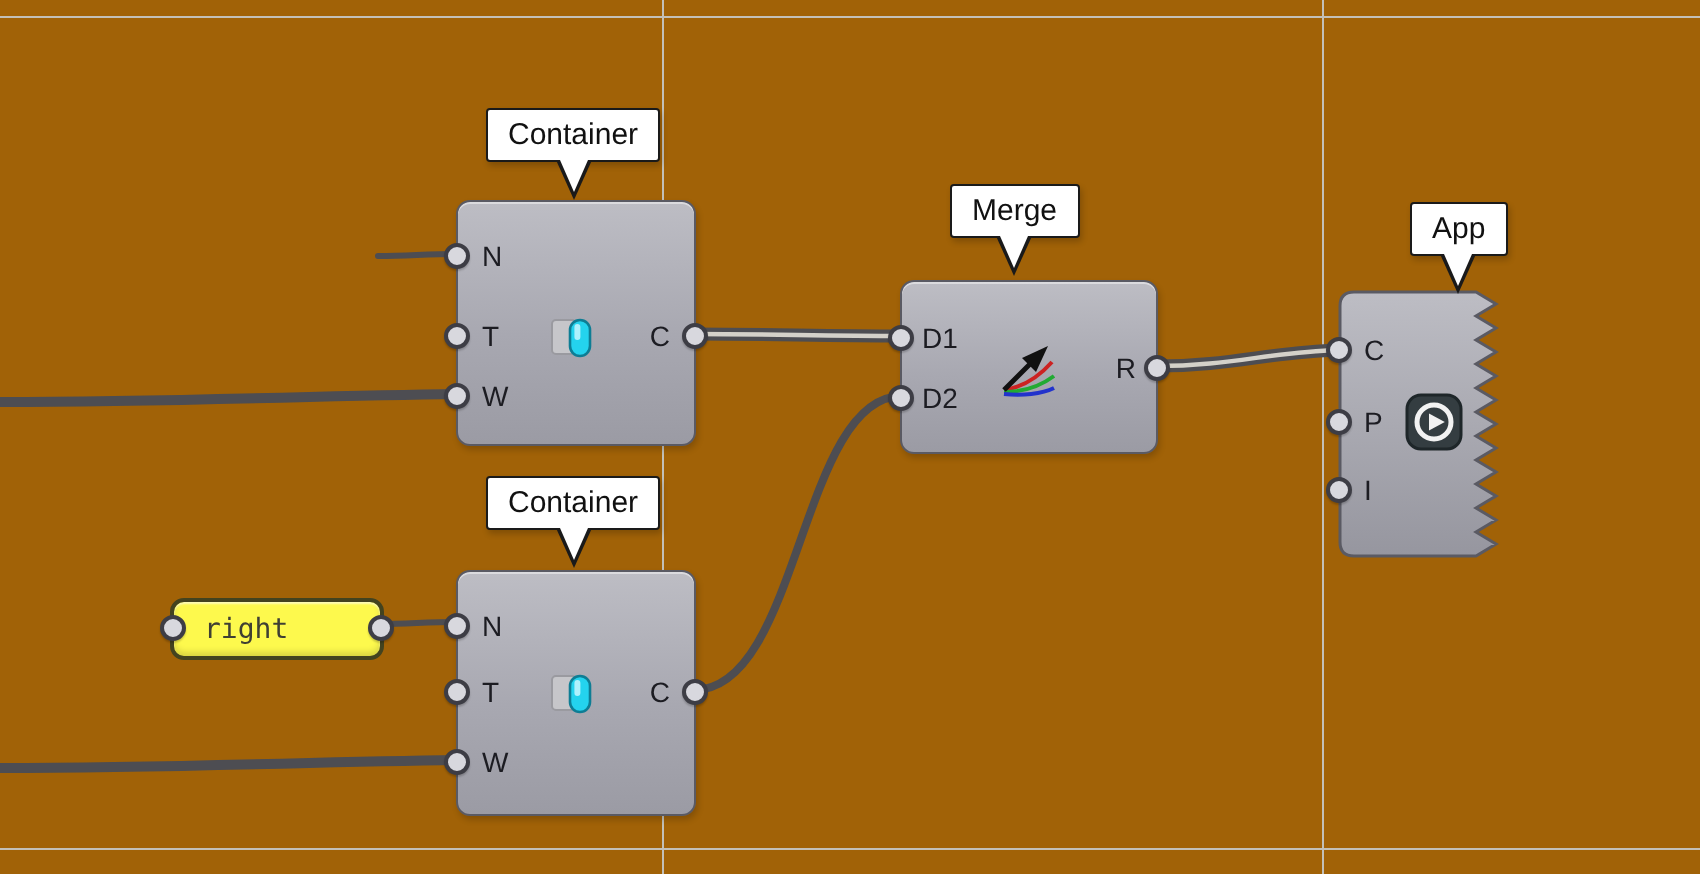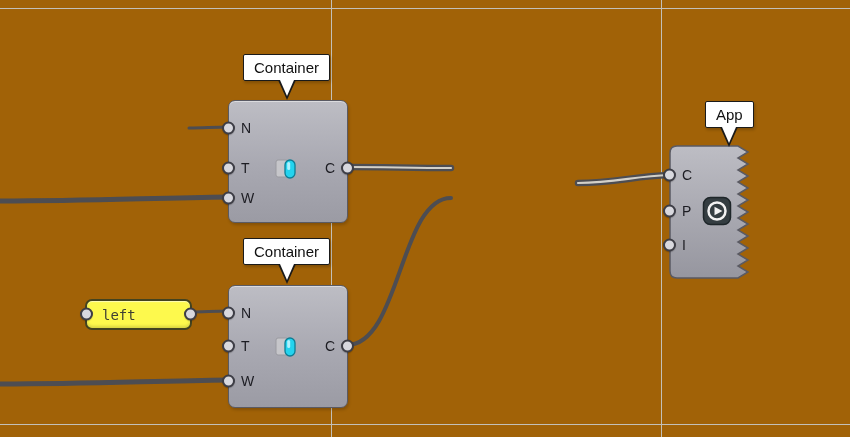--- a/index.html
+++ b/index.html
@@ -90,28 +90,31 @@
       <path class="dbl-inner" d="M578,183 C615,183 635,176 669,175"></path>
     </g>
   </svg>
 
   <div class="callout" style="left:243px;top:54px">
     <span>Container</span>
   </div>
   <div class="callout" style="left:243px;top:238px">
     <span>Container</span>
   </div>
+  <div class="callout" style="left:475px;top:92px">
+    <span>Merge</span>
+  </div>
   <div class="callout" style="left:705px;top:101px">
     <span>App</span>
   </div>
 
   <div class="panel" style="left:85px;top:299px;width:103px;height:27px">
     <span class="grip" style="left:-7px;top:13px"></span>
     <span class="grip" style="right:-7px;top:13px"></span>
-    <span class="ptext">left</span>
+    <span class="ptext">right</span>
   </div>
 
   <div class="node" style="left:228px;top:100px;width:118px;height:121px">
     <span class="grip" style="left:-7px;top:27px"></span>
     <span class="grip" style="left:-7px;top:67px"></span>
     <span class="grip" style="left:-7px;top:97px"></span>
     <span class="grip" style="right:-7px;top:67px"></span>
     <span class="plabel" style="left:12px;top:27px">N</span>
     <span class="plabel" style="left:12px;top:67px">T</span>
     <span class="plabel" style="left:12px;top:97px">W</span>
@@ -132,20 +135,35 @@
     <span class="plabel" style="left:12px;top:60px">T</span>
     <span class="plabel" style="left:12px;top:95px">W</span>
     <span class="plabel" style="right:12px;top:60px">C</span>
     <svg class="icon" style="left:42px;top:46px" width="30" height="30" viewBox="0 0 30 30">
       <rect x="5" y="6" width="12" height="17" rx="2" fill="#c6c6ca" stroke="#9a9aa0"></rect>
       <rect x="14" y="6" width="10" height="18" rx="5" fill="#24d3ee" stroke="#0e7d94" stroke-width="1.3"></rect>
       <rect x="16.2" y="8" width="3" height="8" rx="1.5" fill="#c8f6ff" opacity="0.85"></rect>
     </svg>
   </div>
 
+  <div class="node" style="left:450px;top:140px;width:127px;height:85px">
+    <span class="grip" style="left:-7px;top:28px"></span>
+    <span class="grip" style="left:-7px;top:58px"></span>
+    <span class="grip" style="right:-7px;top:43px"></span>
+    <span class="plabel" style="left:10px;top:28px">D1</span>
+    <span class="plabel" style="left:10px;top:58px">D2</span>
+    <span class="plabel" style="right:10px;top:43px">R</span>
+    <svg class="icon" style="left:47px;top:27px" width="32" height="32" viewBox="0 0 32 32">
+      <path d="M4 27 C11 26 20 22 28 13" stroke="#cc2222" stroke-width="2" fill="none"></path>
+      <path d="M4 28 C12 28 21 26 29 20" stroke="#22aa33" stroke-width="2" fill="none"></path>
+      <path d="M4 29 C13 30 23 29 29 26" stroke="#2233cc" stroke-width="2" fill="none"></path>
+      <path d="M4 27 L19 12" stroke="#111111" stroke-width="2.5" fill="none"></path>
+      <polygon points="26,5 13,11 20,18" fill="#111111"></polygon>
+    </svg>
+  </div>
 
   <div class="node app-node" style="left:668px;top:145px;width:84px;height:133px">
     <svg class="app-body" width="84" height="135" viewBox="0 0 84 135">
       <defs>
         <linearGradient id="gApp" x1="0" y1="0" x2="0" y2="1">
           <stop offset="0" stop-color="#bdbdc4"></stop>
           <stop offset="1" stop-color="#96969f"></stop>
         </linearGradient>
       </defs>
       <path d="M9 1 L70 1 L80 7 L70 13 L80 19 L70 25 L80 31 L70 37 L80 43 L70 49 L80 55 L70 61 L80 67 L70 73 L80 79 L70 85 L80 91 L70 97 L80 103 L70 109 L80 115 L70 121 L80 127 L70 133 L9 133 Q2 133 2 126 L2 8 Q2 1 9 1 Z" fill="url(#gApp)" stroke="#5a5a63" stroke-width="1.5"></path>

